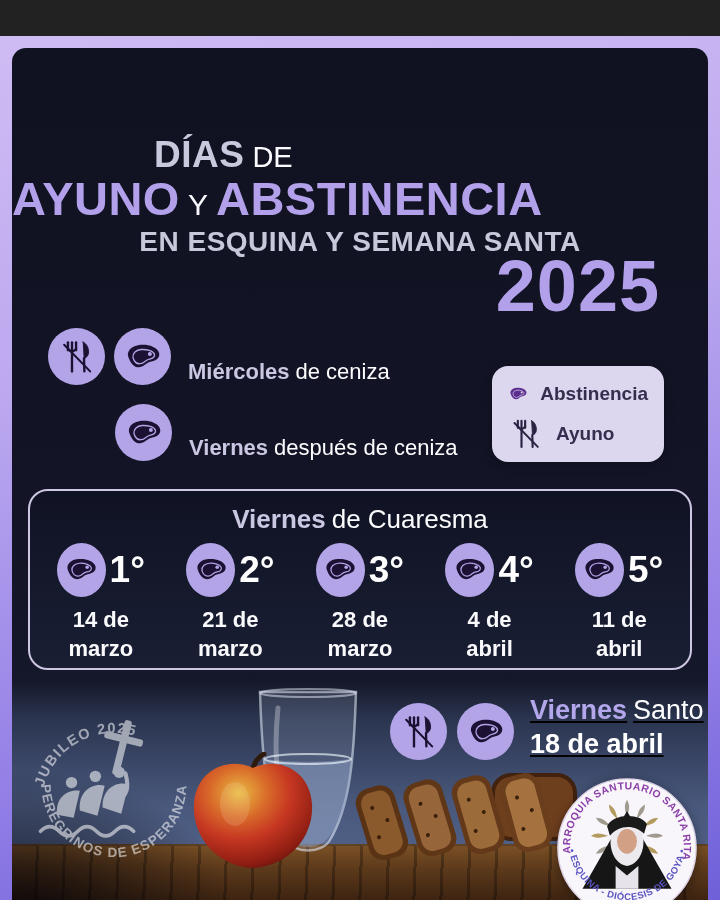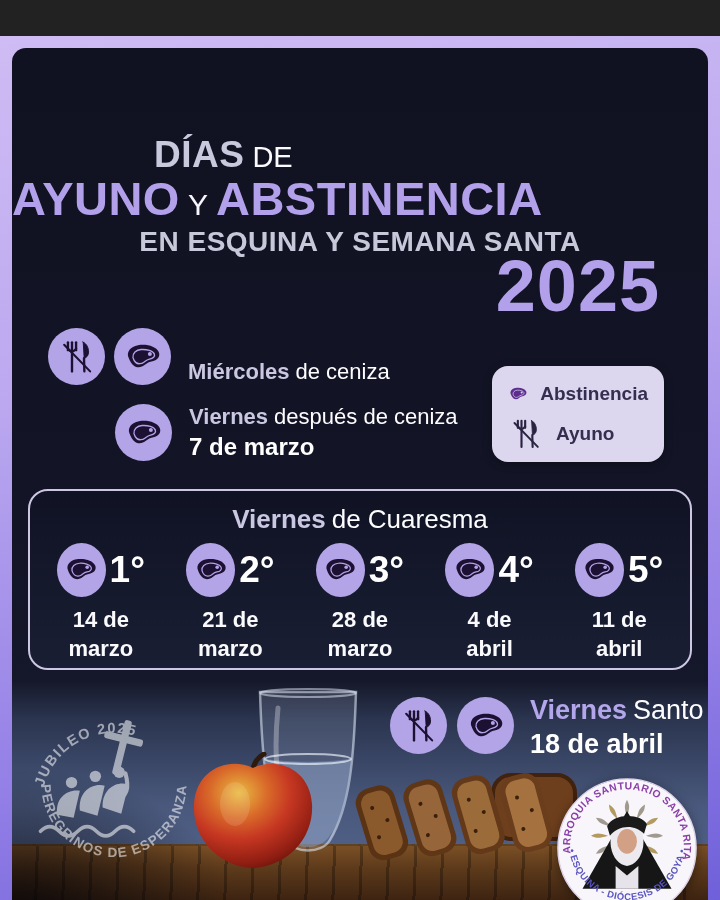--- a/index.html
+++ b/index.html
@@ -71,21 +71,21 @@
         linear-gradient(180deg,#7a5026 0%,#5d3a1b 30%,#3f2512 70%,#281508 100%);
       border-top:2px solid rgba(200,150,90,.35);}
   .vignette{position:absolute;left:0;bottom:0;width:220px;height:150px;
       background:radial-gradient(ellipse at 0% 100%,rgba(3,3,8,.85),rgba(3,3,8,0) 72%);}
   .glass{position:absolute;left:236px;top:7px;}
   .apple{position:absolute;left:176px;top:71px;}
   .bread{position:absolute;left:333px;top:90px;}
   .jubileo{position:absolute;left:14px;top:26px;width:176px;height:176px;opacity:.55;}
   .parish{position:absolute;left:544px;top:96px;width:142px;height:142px;
       filter:drop-shadow(0 3px 6px rgba(0,0,0,.4));}
-  .santo{position:absolute;left:378px;top:10px;display:flex;gap:10px;align-items:center;}
+  .santo{position:absolute;left:378px;top:10px;display:flex;gap:10px;align-items:flex-end;text-decoration:underline;}
   .santo-text{margin-left:6px;margin-top:4px;}
   .santo-line1{font-size:27px;color:#fdfdff;white-space:nowrap;}
   .santo-line1 .lead{color:#b4a6ea;}
   .santo-date{font-size:27px;font-weight:800;color:#ffffff;margin-top:3px;}
   .hidden-defs{position:absolute;width:0;height:0;overflow:hidden;}
 </style>
 </head>
 <body>
 
 <svg class="hidden-defs" aria-hidden="true">
@@ -156,21 +156,20 @@
     <div class="event e2">
       <div class="icon-circle">
         <svg viewBox="0 0 64 64">
             <use href="#meat-glyph"></use>
           </svg>
       </div>
       <div class="event-text">
         <div class="event-line1">
           <span class="lead">Viernes</span><span>después de ceniza</span>
         </div>
-        <div class="event-date">7 de marzo</div>
       </div>
     </div>
 
     <div class="cuaresma">
       <div class="cuaresma-title">
         <span class="lead">Viernes</span><span>de Cuaresma</span>
       </div>
       <div class="fridays">
         <div class="friday">
           <div class="pair">

